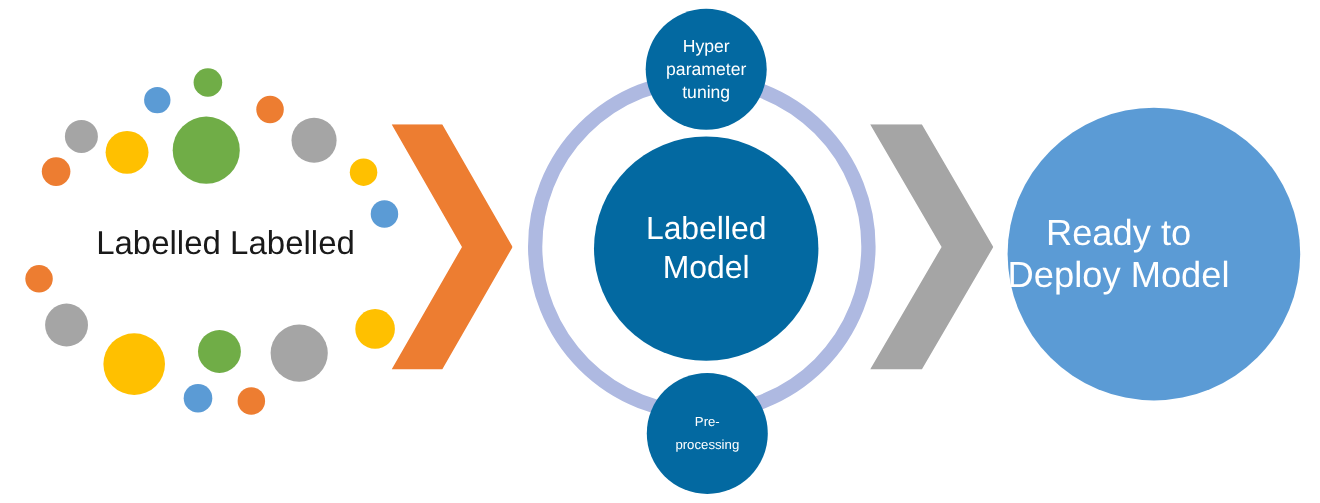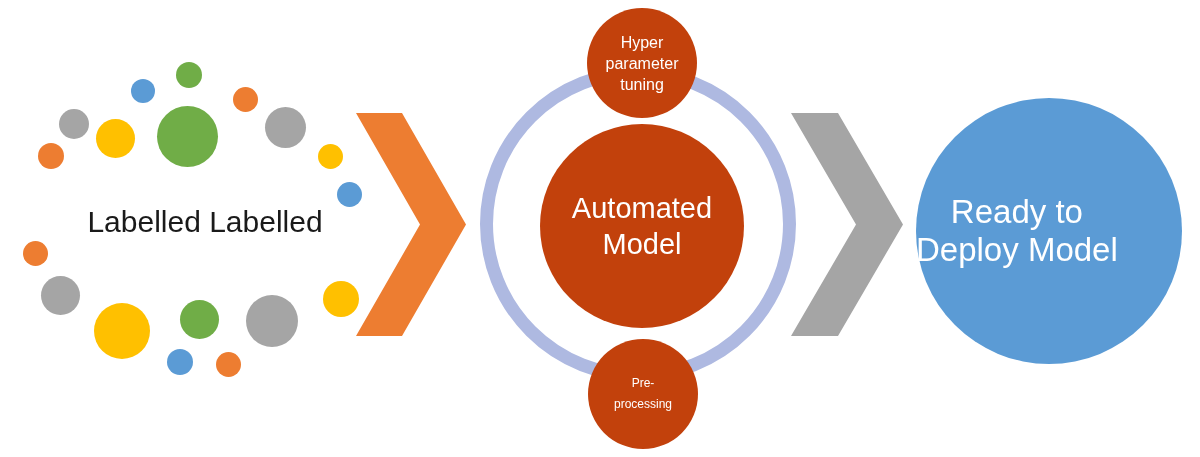--- a/index.html
+++ b/index.html
@@ -50,21 +50,21 @@
     top: 66px;
     width: 316px;
     height: 316px;
     border-radius: 50%;
     border: 13px solid #AEB9E1;
     box-sizing: border-box;
   }
   .bubble {
     position: absolute;
     border-radius: 50%;
-    background: #c2410c;
+    background: #0369a1;
     color: #ffffff;
     display: flex;
     align-items: center;
     justify-content: center;
     text-align: center;
     box-sizing: border-box;
     font-family: "Liberation Sans", sans-serif;
   }
   #automated-model {
     left: 540px;
@@ -141,21 +141,21 @@
 
   <div class="chevron" id="chevron-orange" style="left:356px; top:113px;">
     <svg width="110" height="223" viewBox="0 0 110 223" aria-hidden="true">
       <polygon points="0,0 46,0 110,111.5 46,223 0,223 64,111.5" fill="#ED7D31"></polygon>
     </svg>
   </div>
 
   <div id="ring"></div>
 
   <div class="bubble" id="automated-model">
-    <span class="bubble-text">Automated
+    <span class="bubble-text">Labelled
 Model</span>
   </div>
 
   <div class="bubble" id="hyper-tuning">
     <span class="bubble-text">Hyper
 parameter
 tuning</span>
   </div>
 
   <div class="bubble" id="pre-processing">

